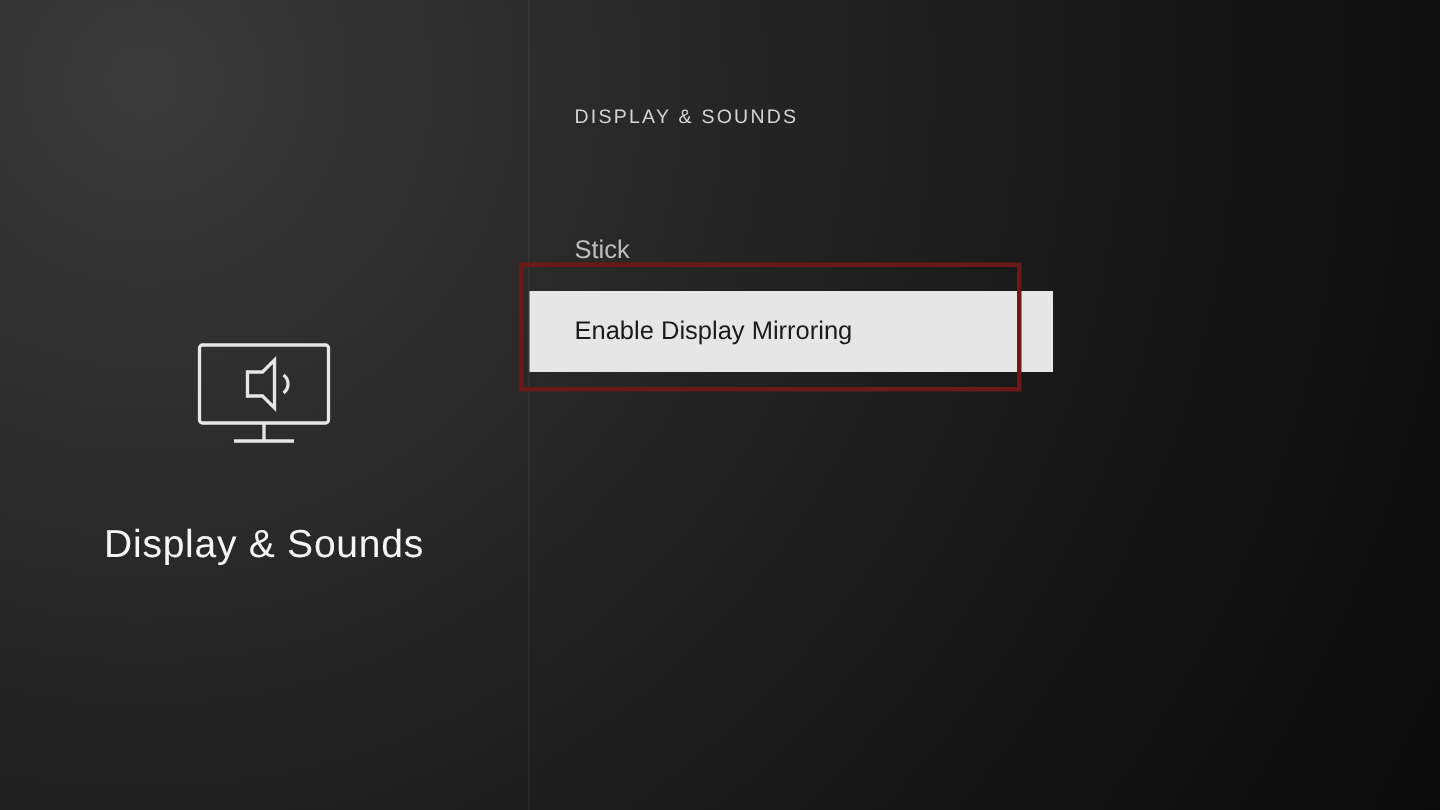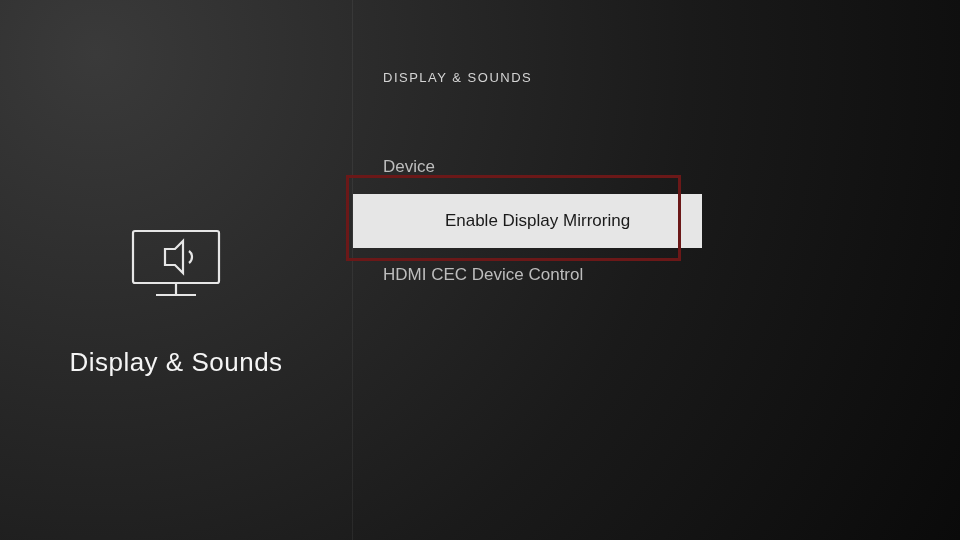--- a/index.html
+++ b/index.html
@@ -68,21 +68,20 @@
       font-weight: 400;
     }
     .menu-item.selected {
       background: #e6e6e6;
       color: #1a1a1a;
       font-weight: 500;
       margin-left: -30px;
       padding-left: 30px;
       margin-right: -20px;
       padding-right: 10px;
-      align-items: center;
     }
     .highlight-box {
       position: absolute;
       top: 175px;
       left: -7px;
       width: 335px;
       height: 86px;
       border: 3px solid #6b1818;
       pointer-events: none;
     }
@@ -115,29 +114,28 @@
       </svg>
     </div>
     <div class="category-title">Display &amp; Sounds</div>
   </div>
 
   <div class="middle-panel">
     <div class="crumb">DISPLAY &amp; SOUNDS</div>
     <div class="menu-list">
 
       <div class="menu-item">
-        <span>Device</span>
+        <span>Stick</span>
       </div>
 
       <div class="menu-item selected">
         <span>Enable Display Mirroring</span>
       </div>
 
       <div class="menu-item">
-        <span>HDMI CEC Device Control</span>
       </div>
 
     </div>
     <div class="highlight-box"></div>
   </div>
 
 
 </div>
 
 </body></html>

